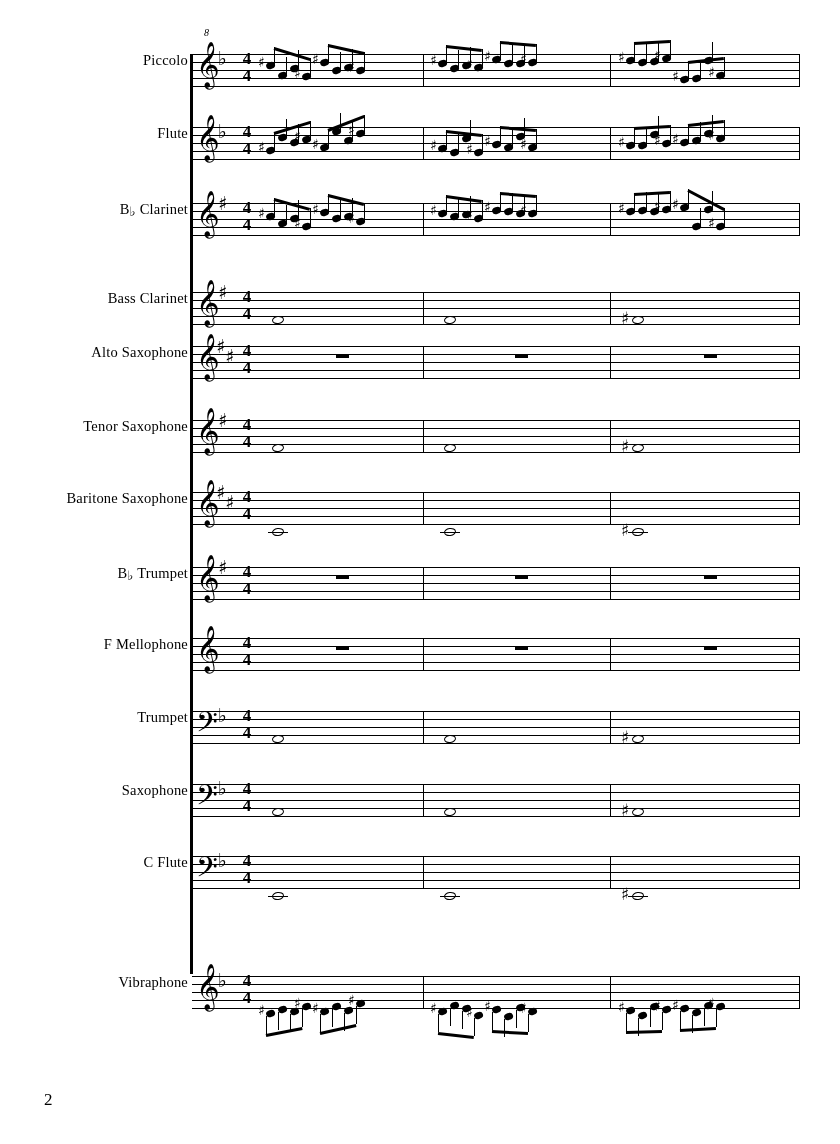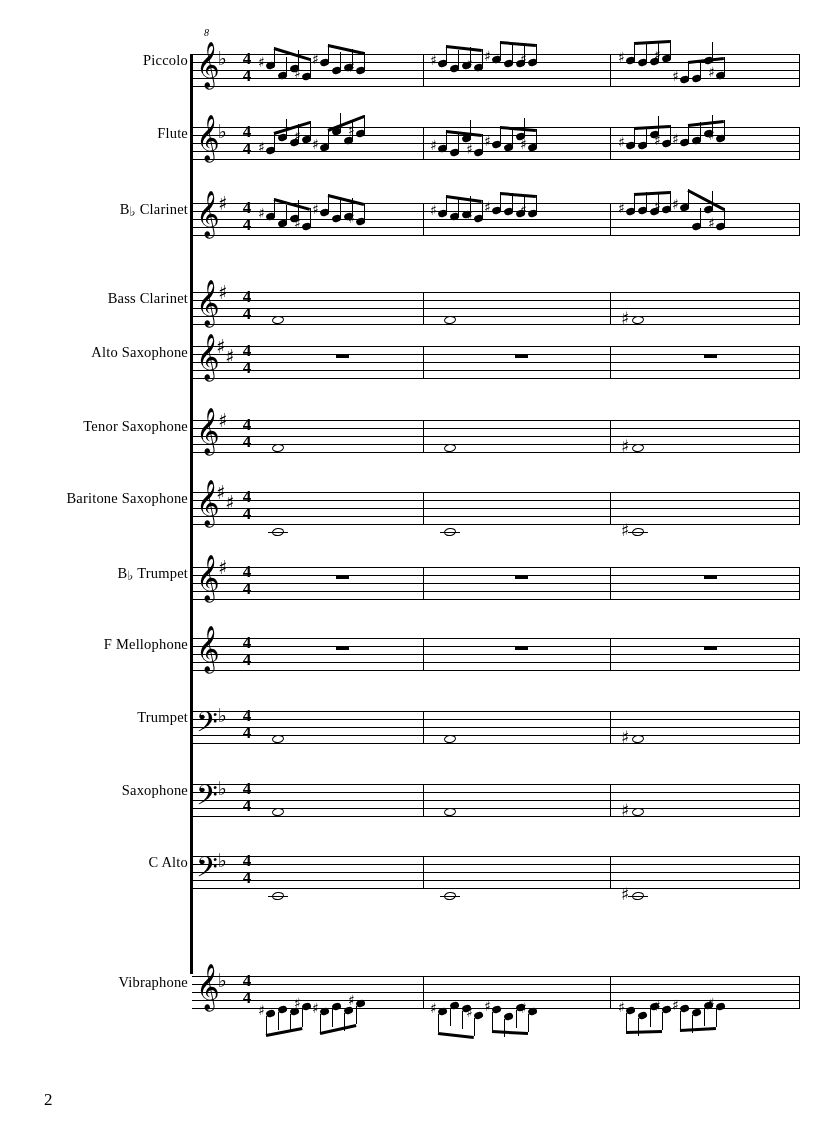--- a/index.html
+++ b/index.html
@@ -645,21 +645,21 @@
           <div class="barline" style="left:231px;"></div>
           <div class="barline" style="left:418px;"></div>
           <div class="barline end" style="left:607px;"></div>
           <div class="whole-note" style="left:80px; top:24px;"></div>
           <div class="whole-note" style="left:252px; top:24px;"></div>
           <div class="whole-note" style="left:440px; top:24px;"></div>
           <div class="acc-sharp" style="left:429px; top:18px;">♯</div>
         </div>
       </div>
       <div class="staff-row" style="top:842px;">
-        <div class="inst-name">C Alto</div>
+        <div class="inst-name">C Flute</div>
         <div class="staff">
           <div class="line"></div>
           <div class="line"></div>
           <div class="line"></div>
           <div class="line"></div>
           <div class="line"></div>
           <div class="clef bass">𝄢</div>
           <div class="keysig" style="left:26px; top:-5px;">♭</div>
           <div class="timesig">
             <span>4</span>

